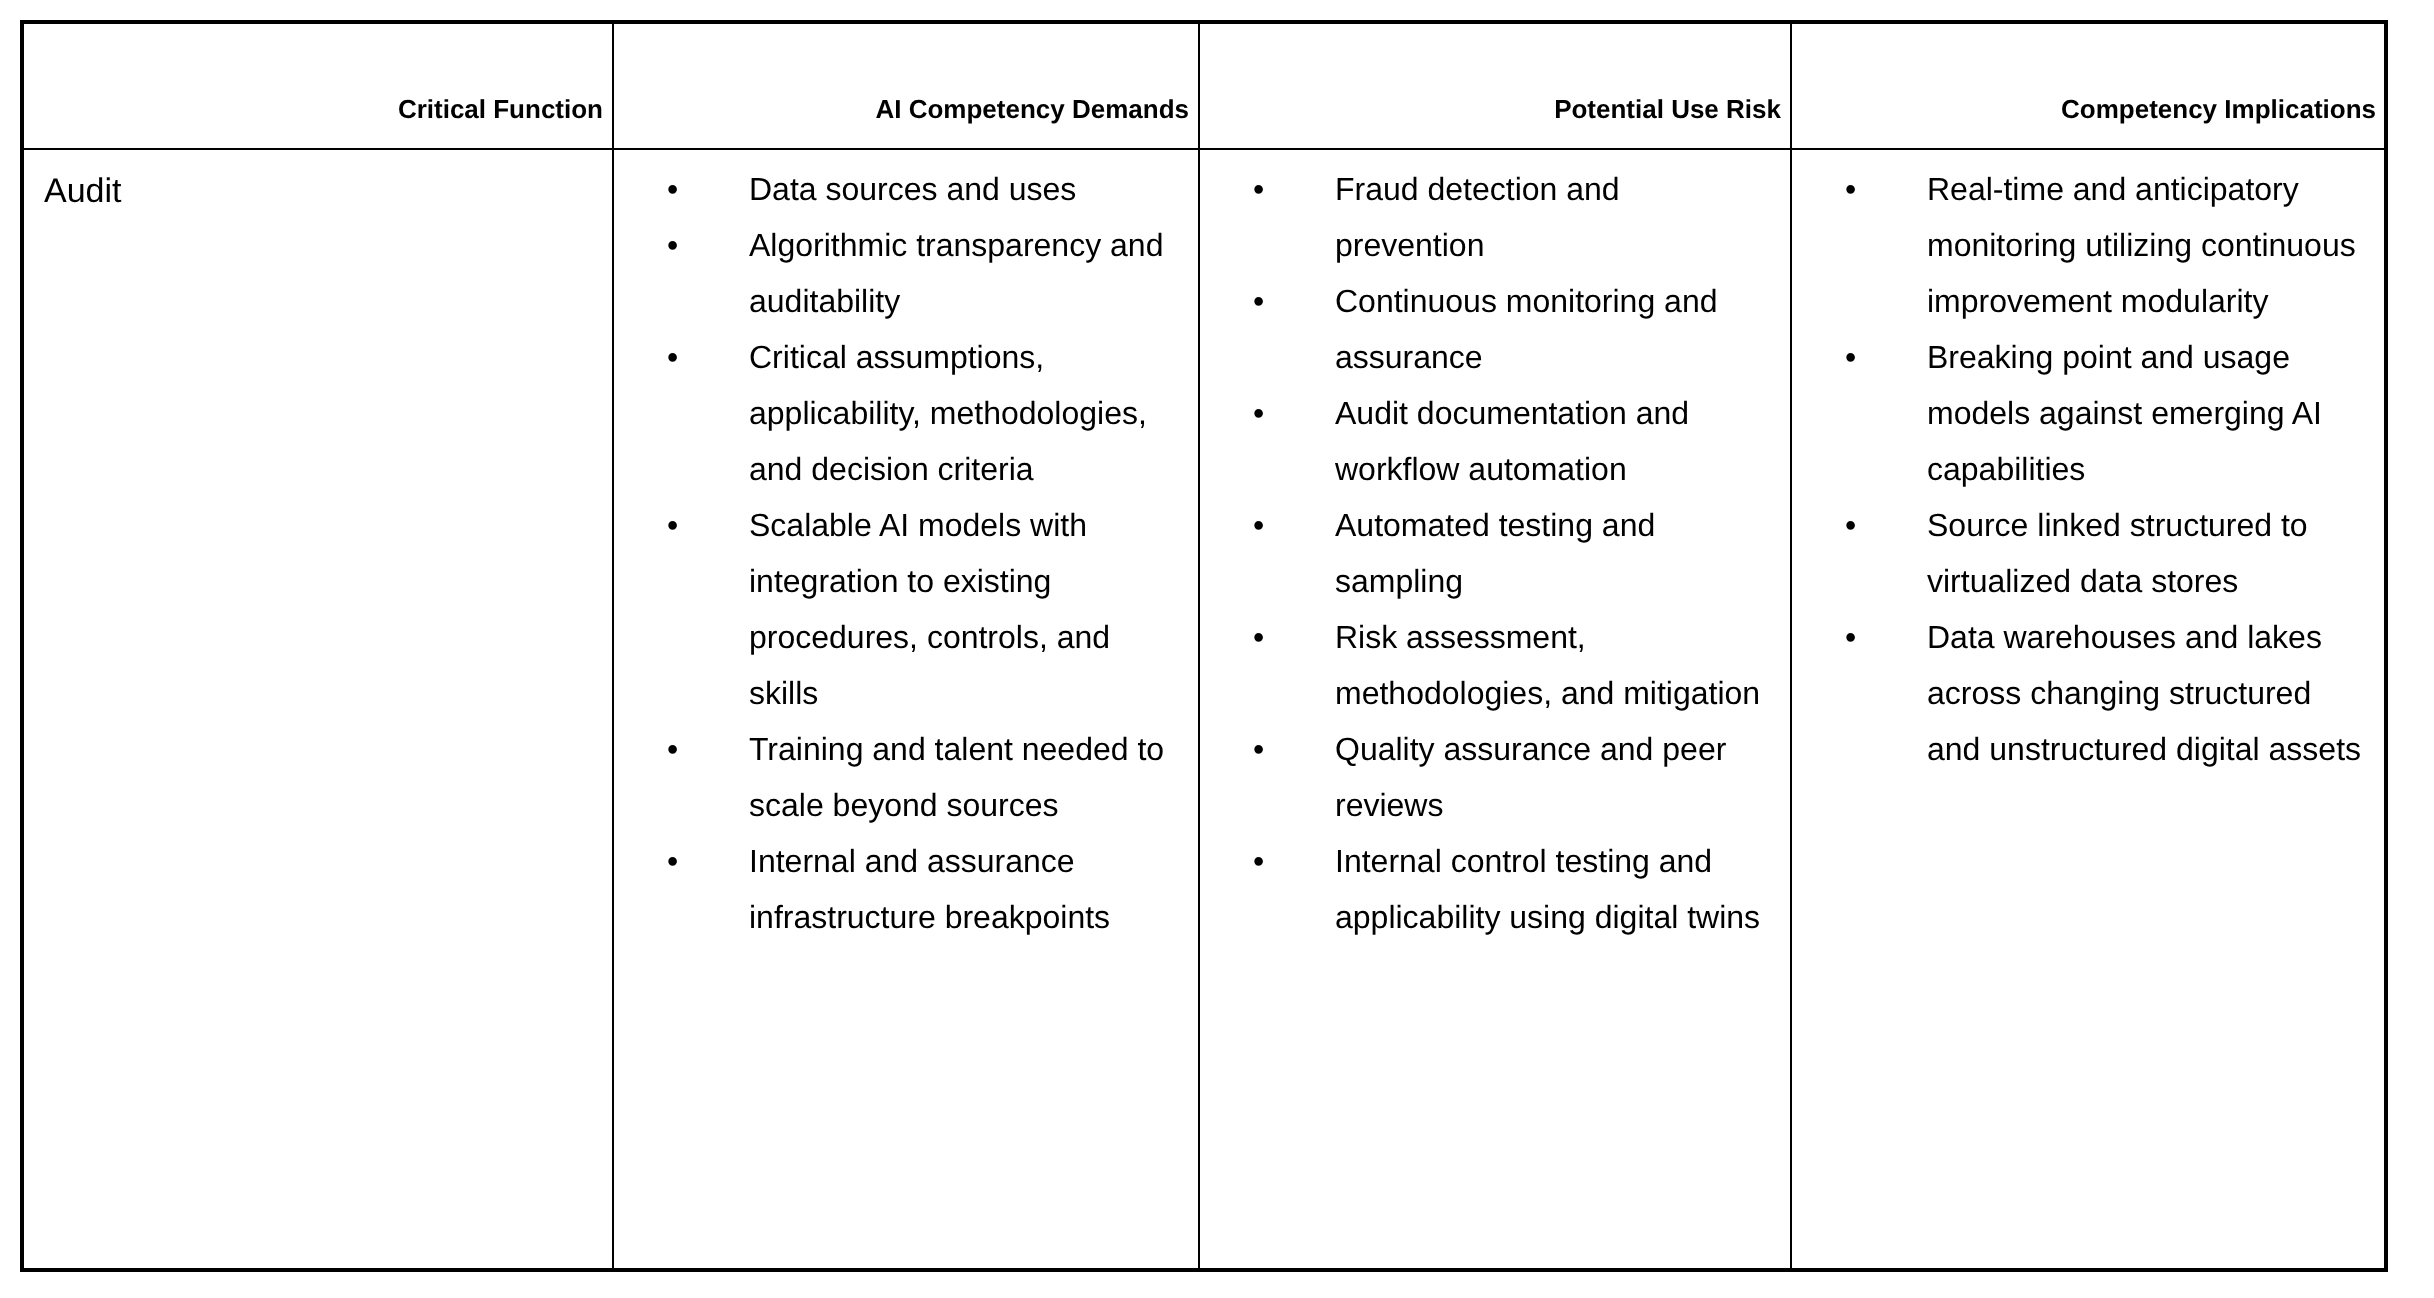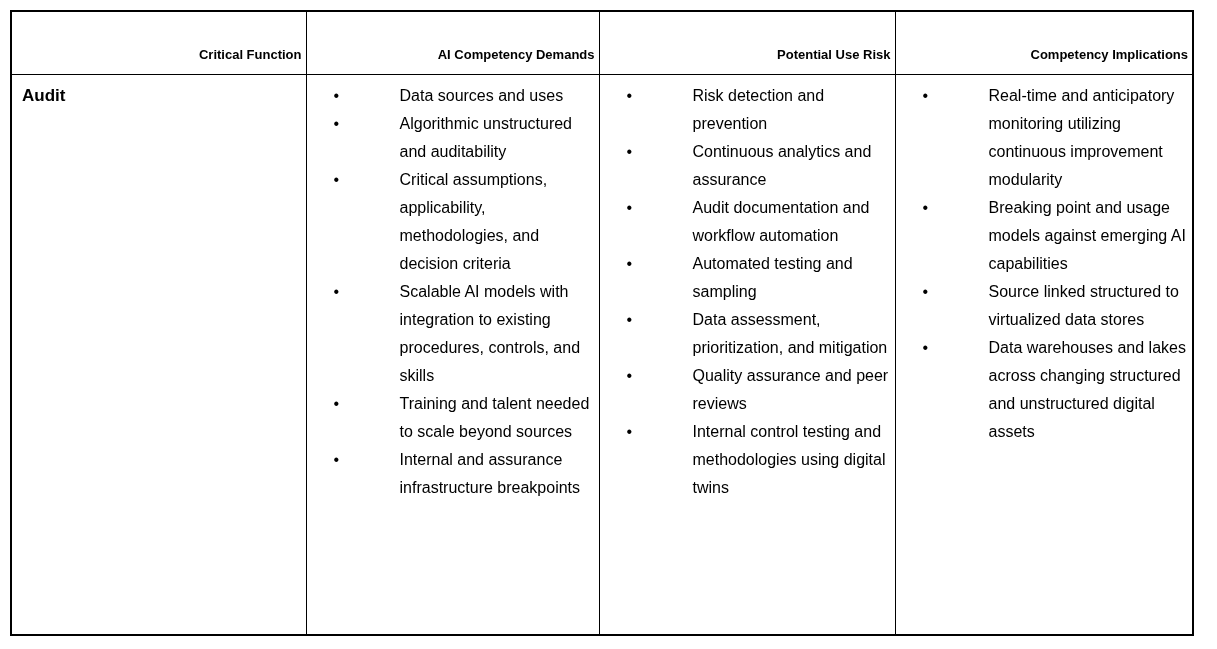--- a/index.html
+++ b/index.html
@@ -34,32 +34,32 @@
   .hdr-narrow { display: inline-block; max-width: 180px; }
   td.bcell {
     height: 561px;
     vertical-align: top;
     font-size: 16px;
     line-height: 28px;
     padding: 7px 4px 7px 0;
   }
   td.fn-cell {
     padding-left: 10px;
-    font-weight: bold;
+    font-weight: normal;
     font-size: 17px;
   }
   .bullets { width: 100%; }
   .bullet { display: flex; align-items: flex-start; }
   .bullet .dot {
     flex: 0 0 68px;
     padding-left: 27px;
     box-sizing: border-box;
     font-size: 16px;
   }
-  .bullet .txt { flex: 1 1 auto; padding-right: 2px; margin-left: 25px; }
+  .bullet .txt { flex: 1 1 auto; padding-right: 2px; }
 </style>
 </head>
 <body>
 
 <div class="page">
   <table class="grid">
     <colgroup>
       <col style="width:295px">
       <col style="width:293px">
       <col style="width:296px">
@@ -87,21 +87,21 @@
           <div>Audit</div>
         </td>
         <td class="bcell">
           <div class="bullets">
               <div class="bullet">
               <span class="dot">•</span>
               <span class="txt">Data sources and uses</span>
             </div>
               <div class="bullet">
               <span class="dot">•</span>
-              <span class="txt">Algorithmic unstructured and auditability</span>
+              <span class="txt">Algorithmic transparency and auditability</span>
             </div>
               <div class="bullet">
               <span class="dot">•</span>
               <span class="txt">Critical assumptions, applicability, methodologies, and decision criteria</span>
             </div>
               <div class="bullet">
               <span class="dot">•</span>
               <span class="txt">Scalable AI models with integration to existing procedures, controls, and skills</span>
             </div>
               <div class="bullet">
@@ -111,45 +111,45 @@
               <div class="bullet">
               <span class="dot">•</span>
               <span class="txt">Internal and assurance infrastructure breakpoints</span>
             </div>
             </div>
         </td>
         <td class="bcell">
           <div class="bullets">
               <div class="bullet">
               <span class="dot">•</span>
-              <span class="txt">Risk detection and prevention</span>
+              <span class="txt">Fraud detection and prevention</span>
             </div>
               <div class="bullet">
               <span class="dot">•</span>
-              <span class="txt">Continuous analytics and assurance</span>
+              <span class="txt">Continuous monitoring and assurance</span>
             </div>
               <div class="bullet">
               <span class="dot">•</span>
               <span class="txt">Audit documentation and workflow automation</span>
             </div>
               <div class="bullet">
               <span class="dot">•</span>
               <span class="txt">Automated testing and sampling</span>
             </div>
               <div class="bullet">
               <span class="dot">•</span>
-              <span class="txt">Data assessment, prioritization, and mitigation</span>
+              <span class="txt">Risk assessment, methodologies, and mitigation</span>
             </div>
               <div class="bullet">
               <span class="dot">•</span>
               <span class="txt">Quality assurance and peer reviews</span>
             </div>
               <div class="bullet">
               <span class="dot">•</span>
-              <span class="txt">Internal control testing and methodologies using digital twins</span>
+              <span class="txt">Internal control testing and applicability using digital twins</span>
             </div>
             </div>
         </td>
         <td class="bcell">
           <div class="bullets">
               <div class="bullet">
               <span class="dot">•</span>
               <span class="txt">Real-time and anticipatory monitoring utilizing continuous improvement modularity</span>
             </div>
               <div class="bullet">

